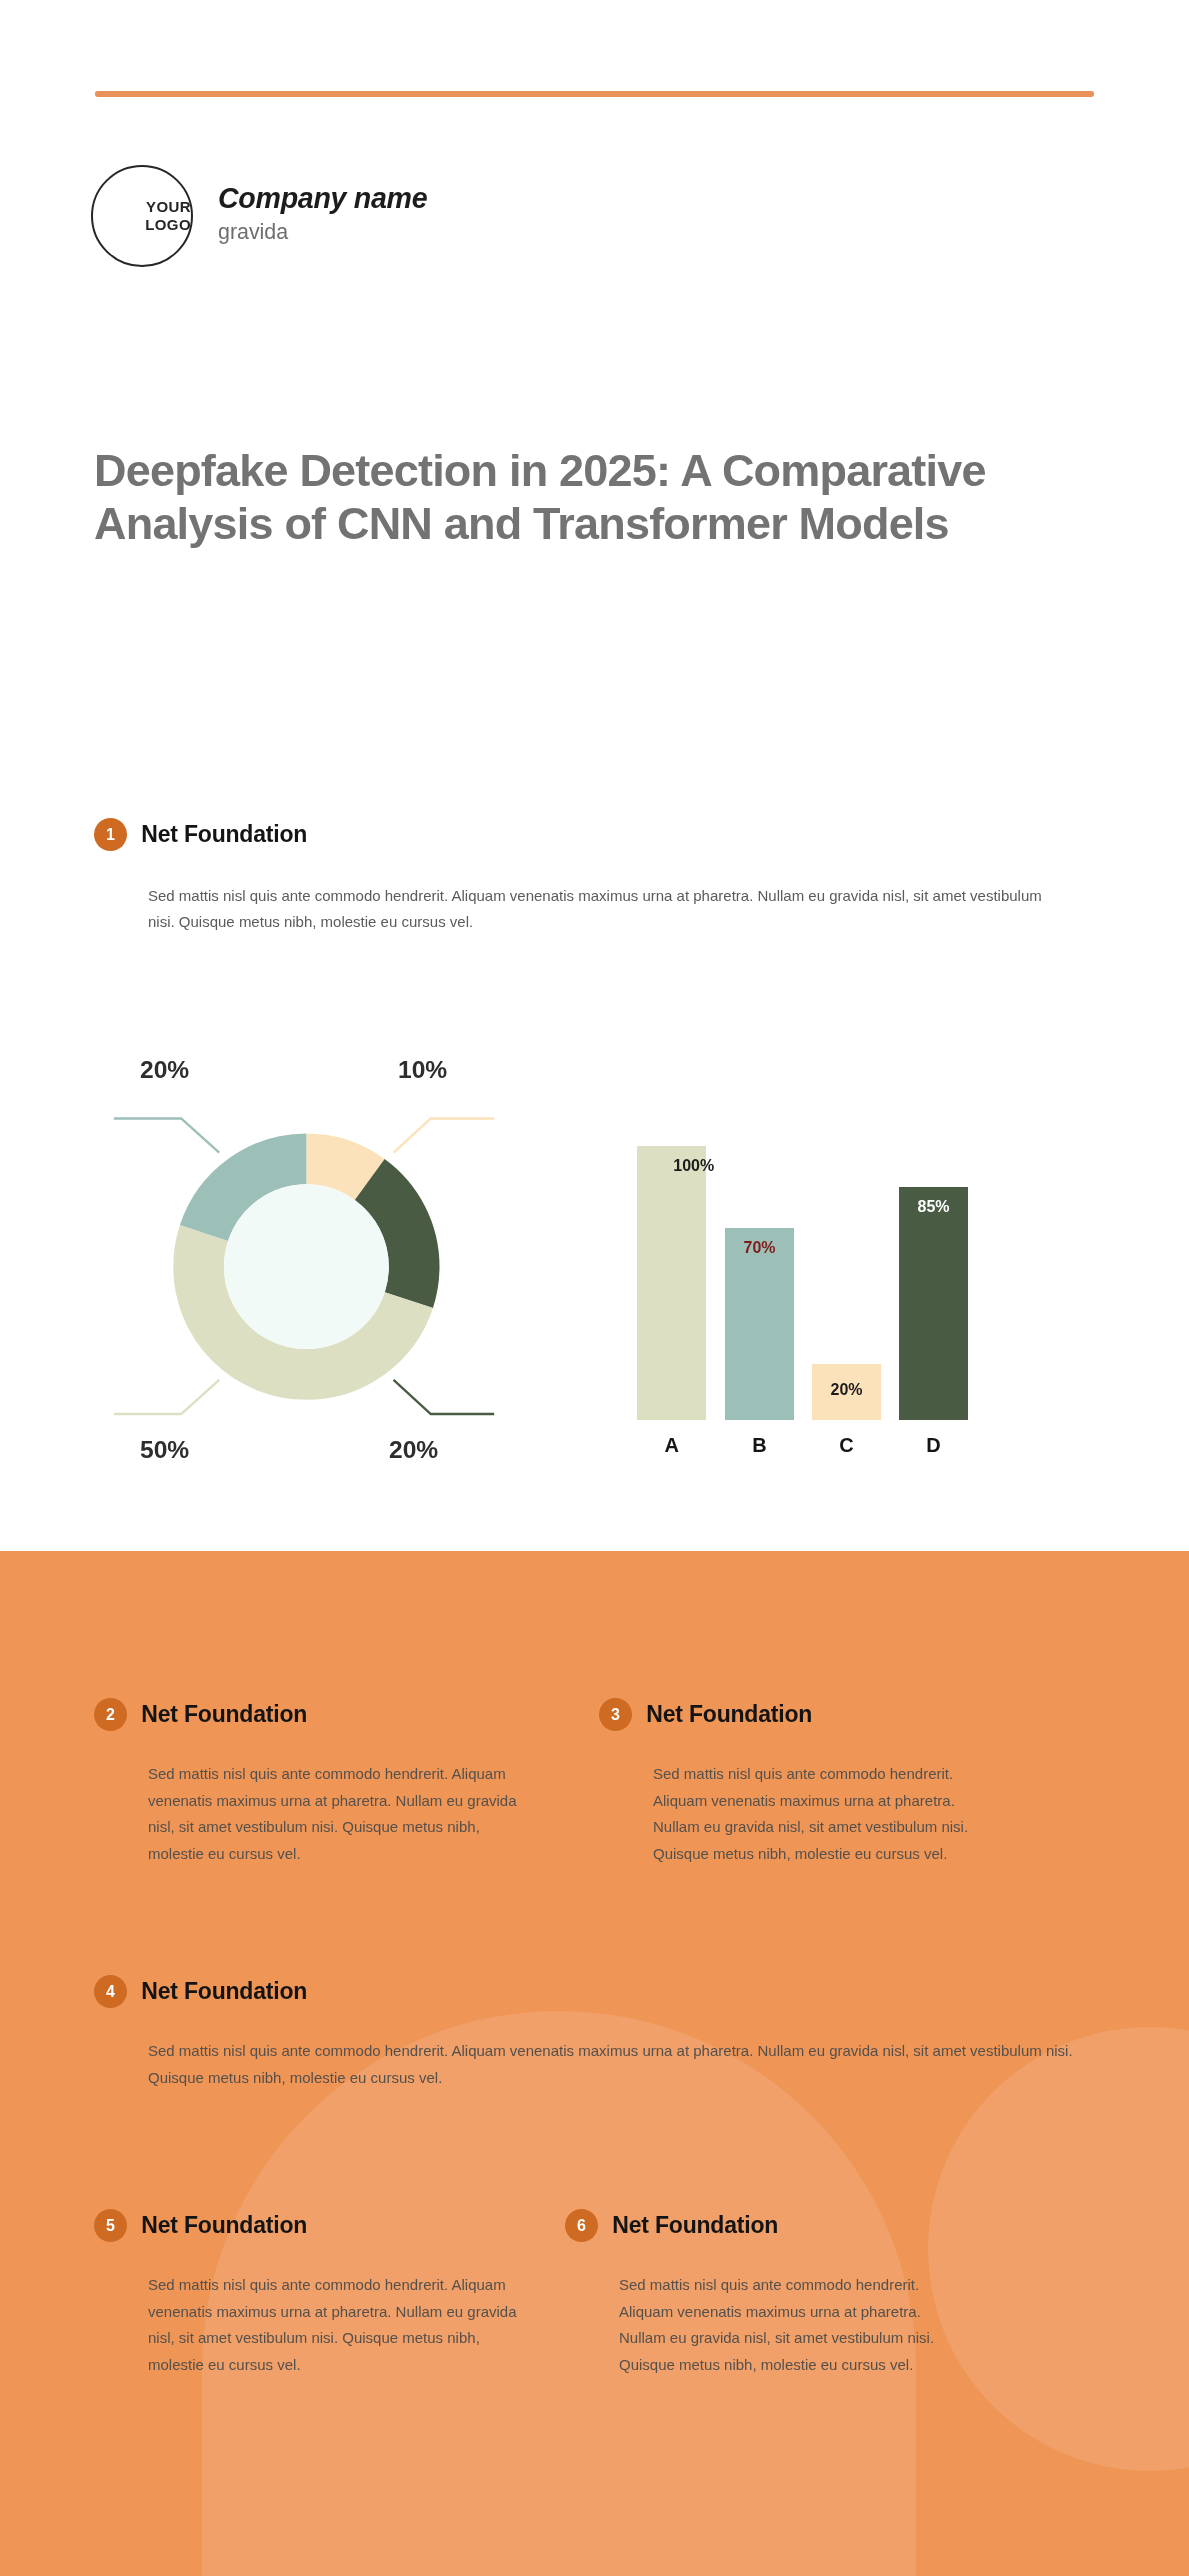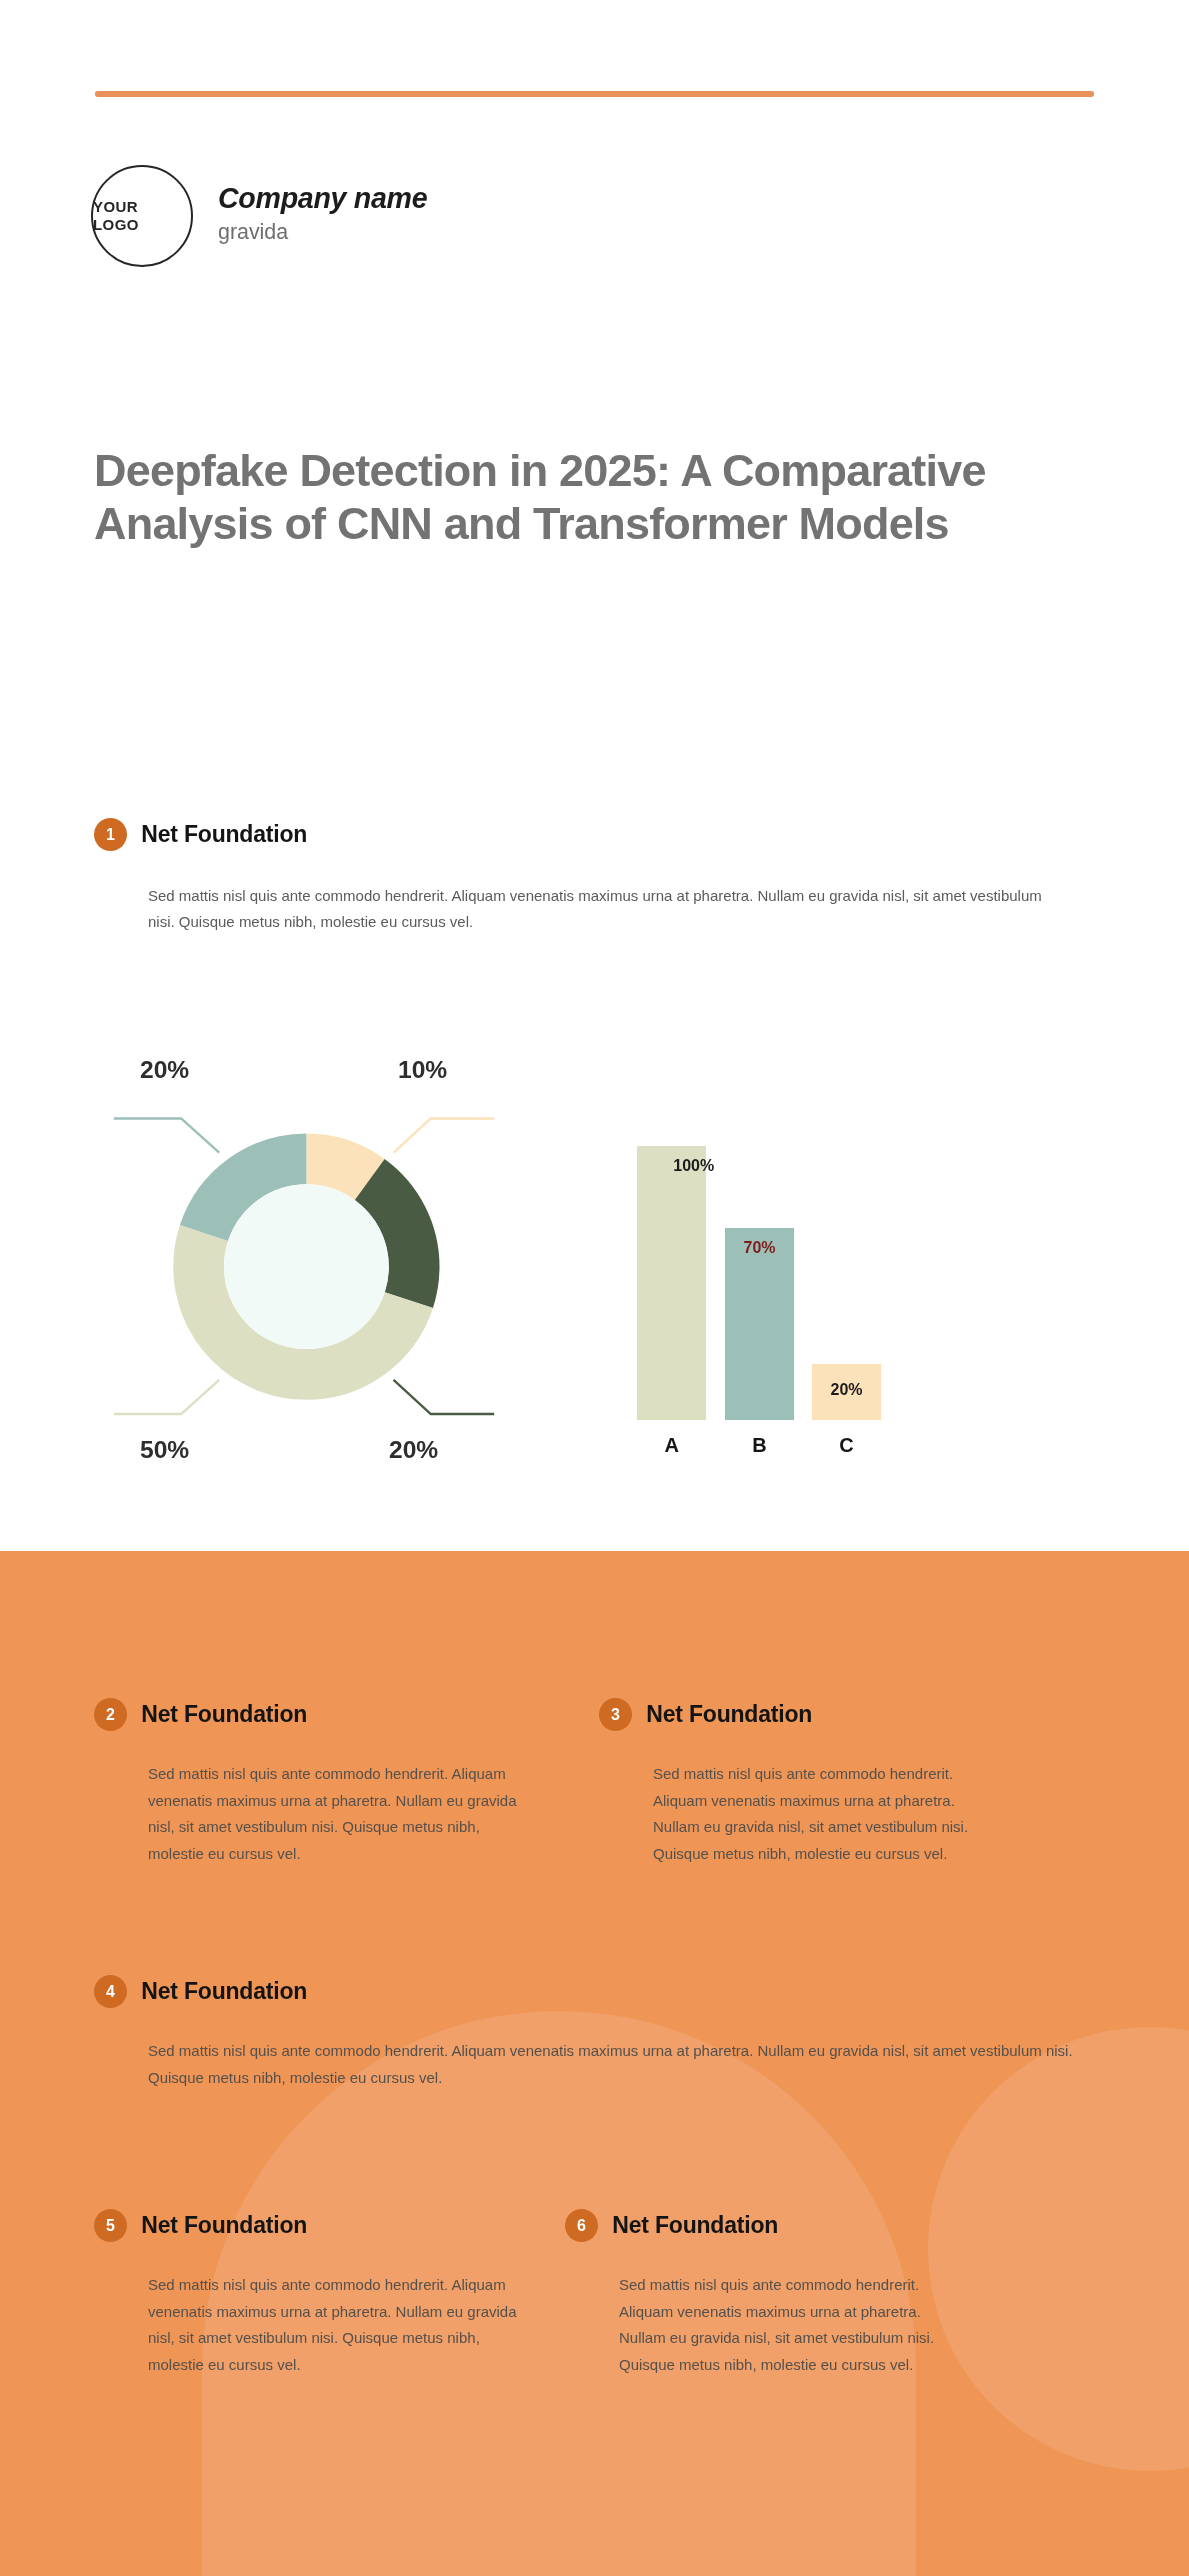--- a/index.html
+++ b/index.html
@@ -21,21 +21,21 @@
 
   
   .brand{
     position:absolute; left:91px; top:165px;
     display:flex; align-items:center; gap:25px;
   }
   .logo-circle{
     width:102px; height:102px; border-radius:50%;
     border:2.4px solid #262626;
     display:flex; flex-direction:column;
-    align-items:flex-start; justify-content:center;
+    align-items:flex-end; justify-content:center;
     line-height:1.18;
   }
   .logo-circle span{
     font-size:15px; font-weight:bold; letter-spacing:0.4px;
     color:#262626;
   }
   .brand-text{ padding-bottom:4.8px; }
   .company-name{
     font-size:28.6px; font-weight:bold; color:#1C1C1C;
     letter-spacing:-0.3px; line-height:1.15;font-style:italic;
@@ -205,20 +205,26 @@
       </div>
     </div>
 
     <div class="bar-col" style="left:181px;">
       <div class="bar" style="height:56px; background:#FCE2BA;">
         <div class="bar-val" style="color:#1C1C1C; top:17.4px;">20%</div>
         <div class="bar-label">C</div>
       </div>
     </div>
 
+    <div class="bar-col" style="left:268px;">
+      <div class="bar" style="height:233px; background:#4A5B43;">
+        <div class="bar-val" style="color:#FFFFFF;">85%</div>
+        <div class="bar-label">D</div>
+      </div>
+    </div>
 
   </div>
 </div>
 
 <div class="orange-panel">
   <div class="arch"></div>
   <div class="corner-blob"></div>
 
   <div class="panel-inner">
 

